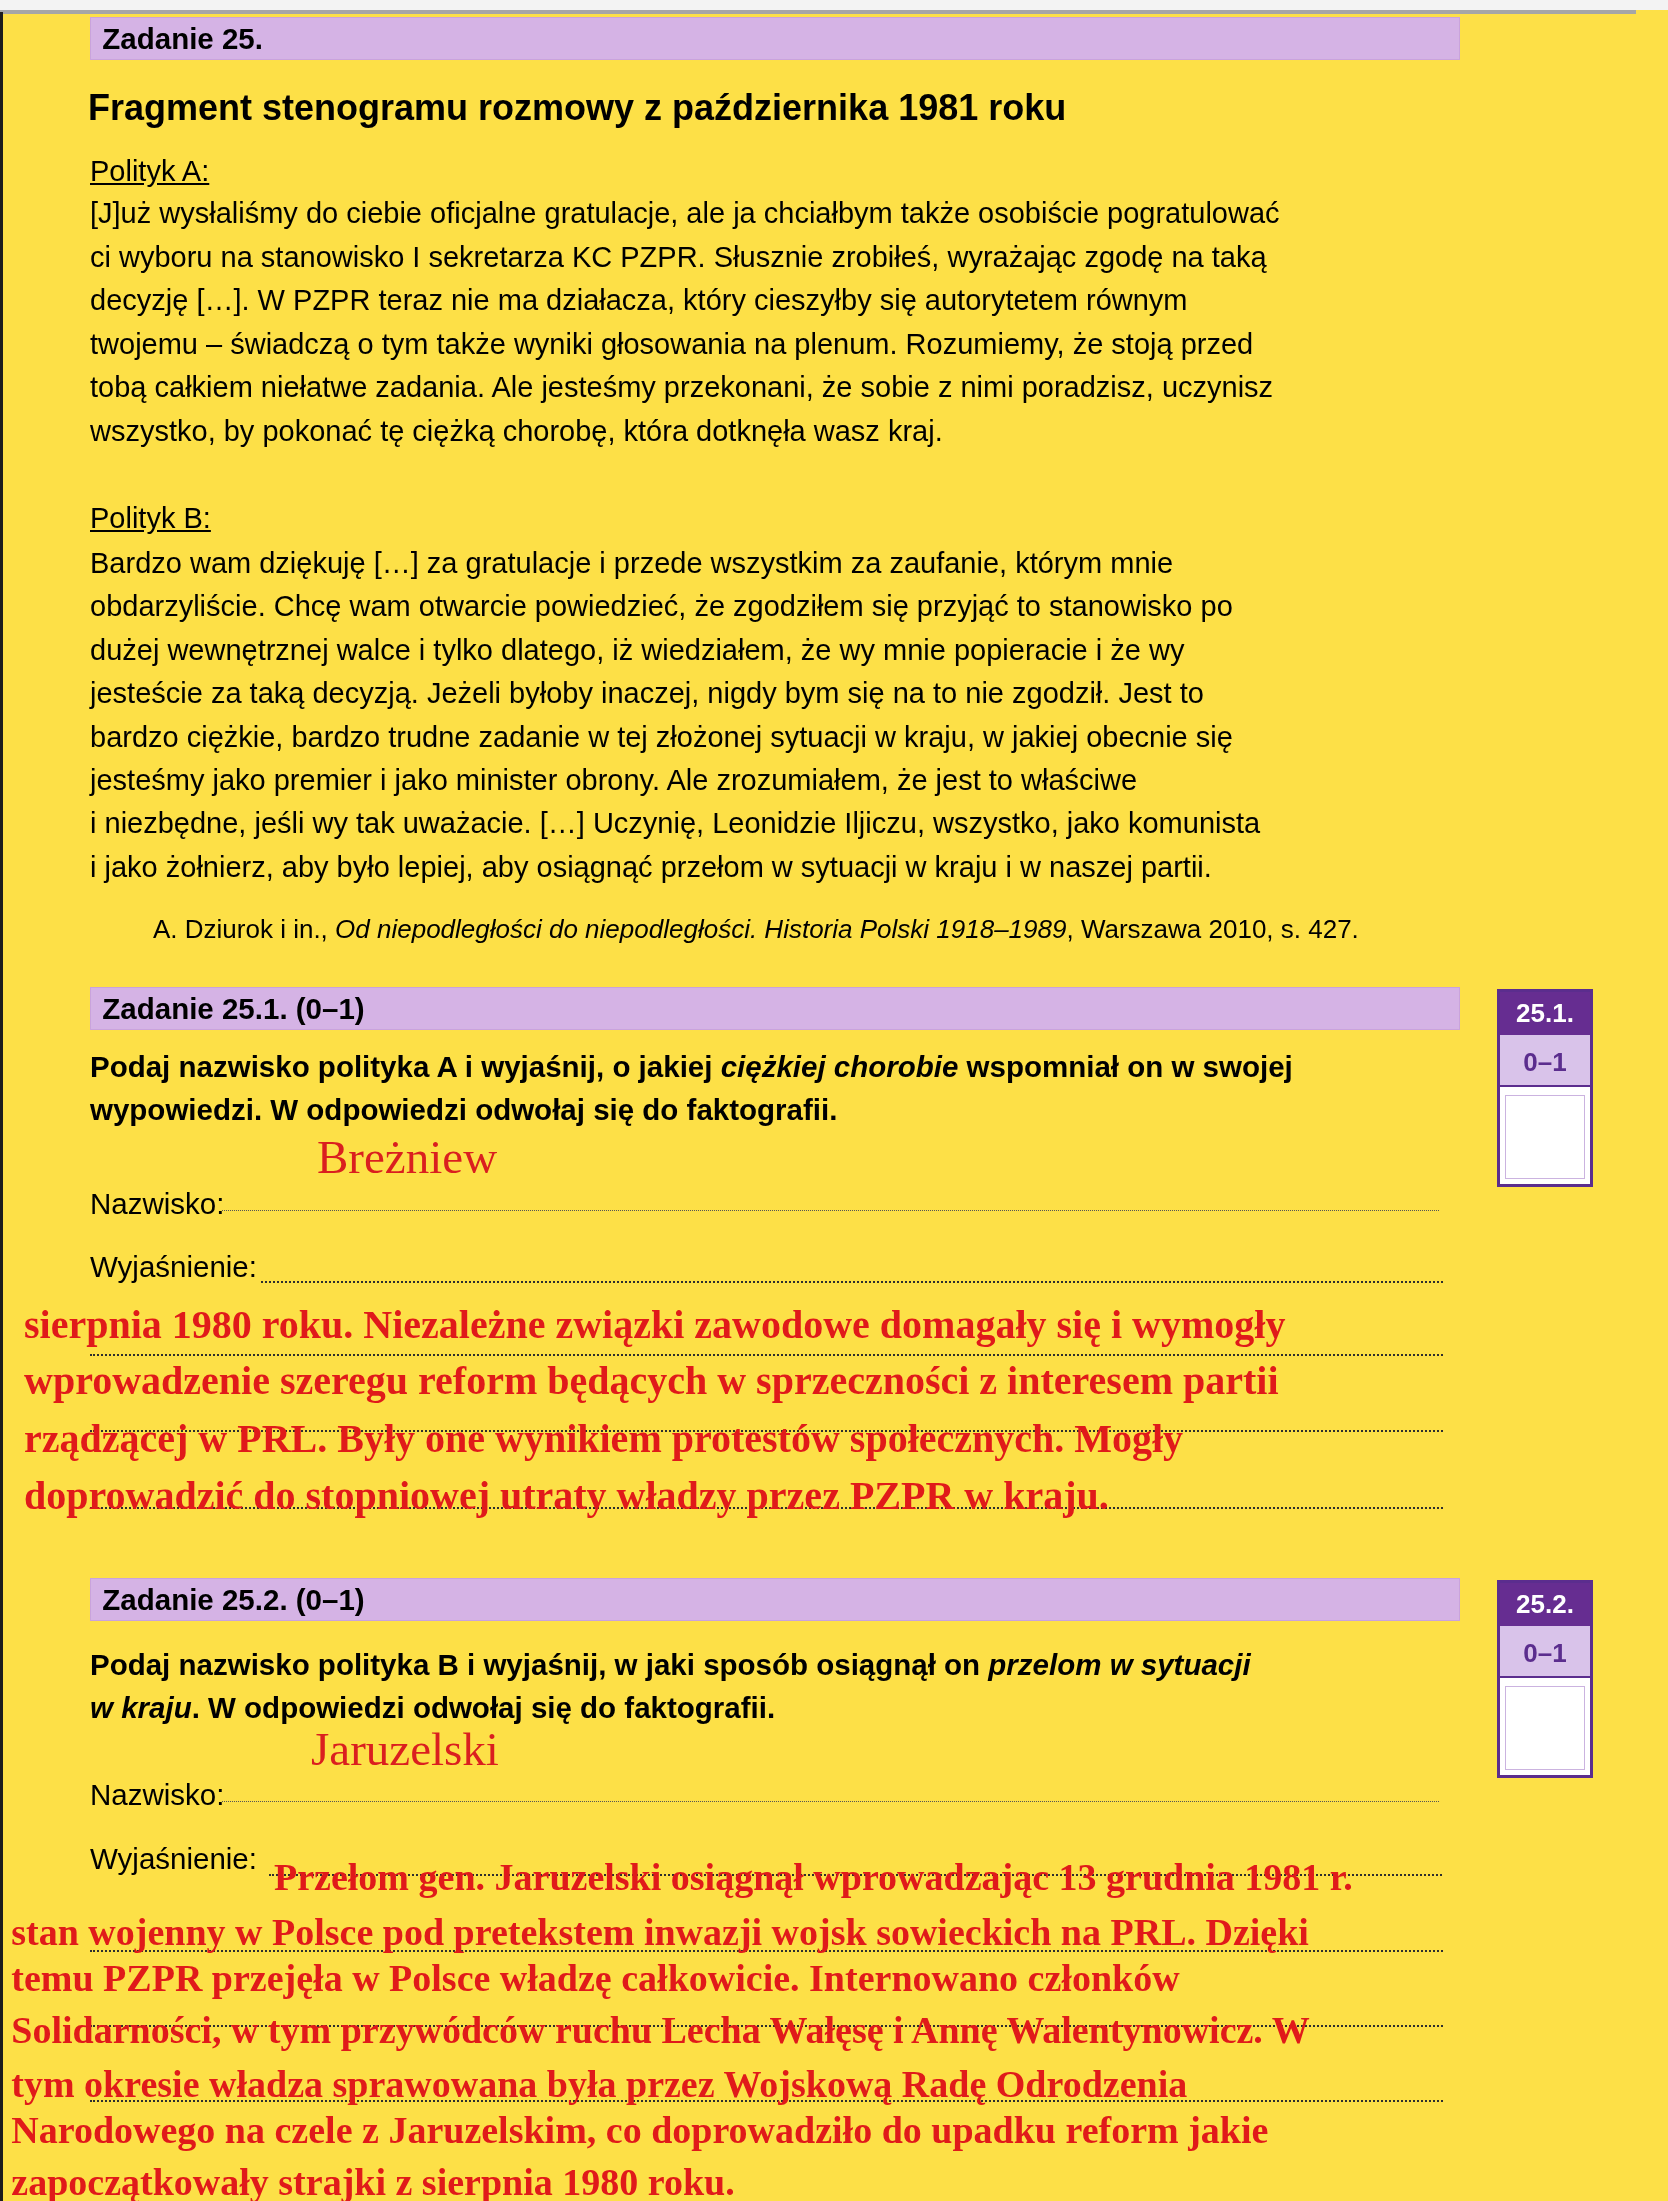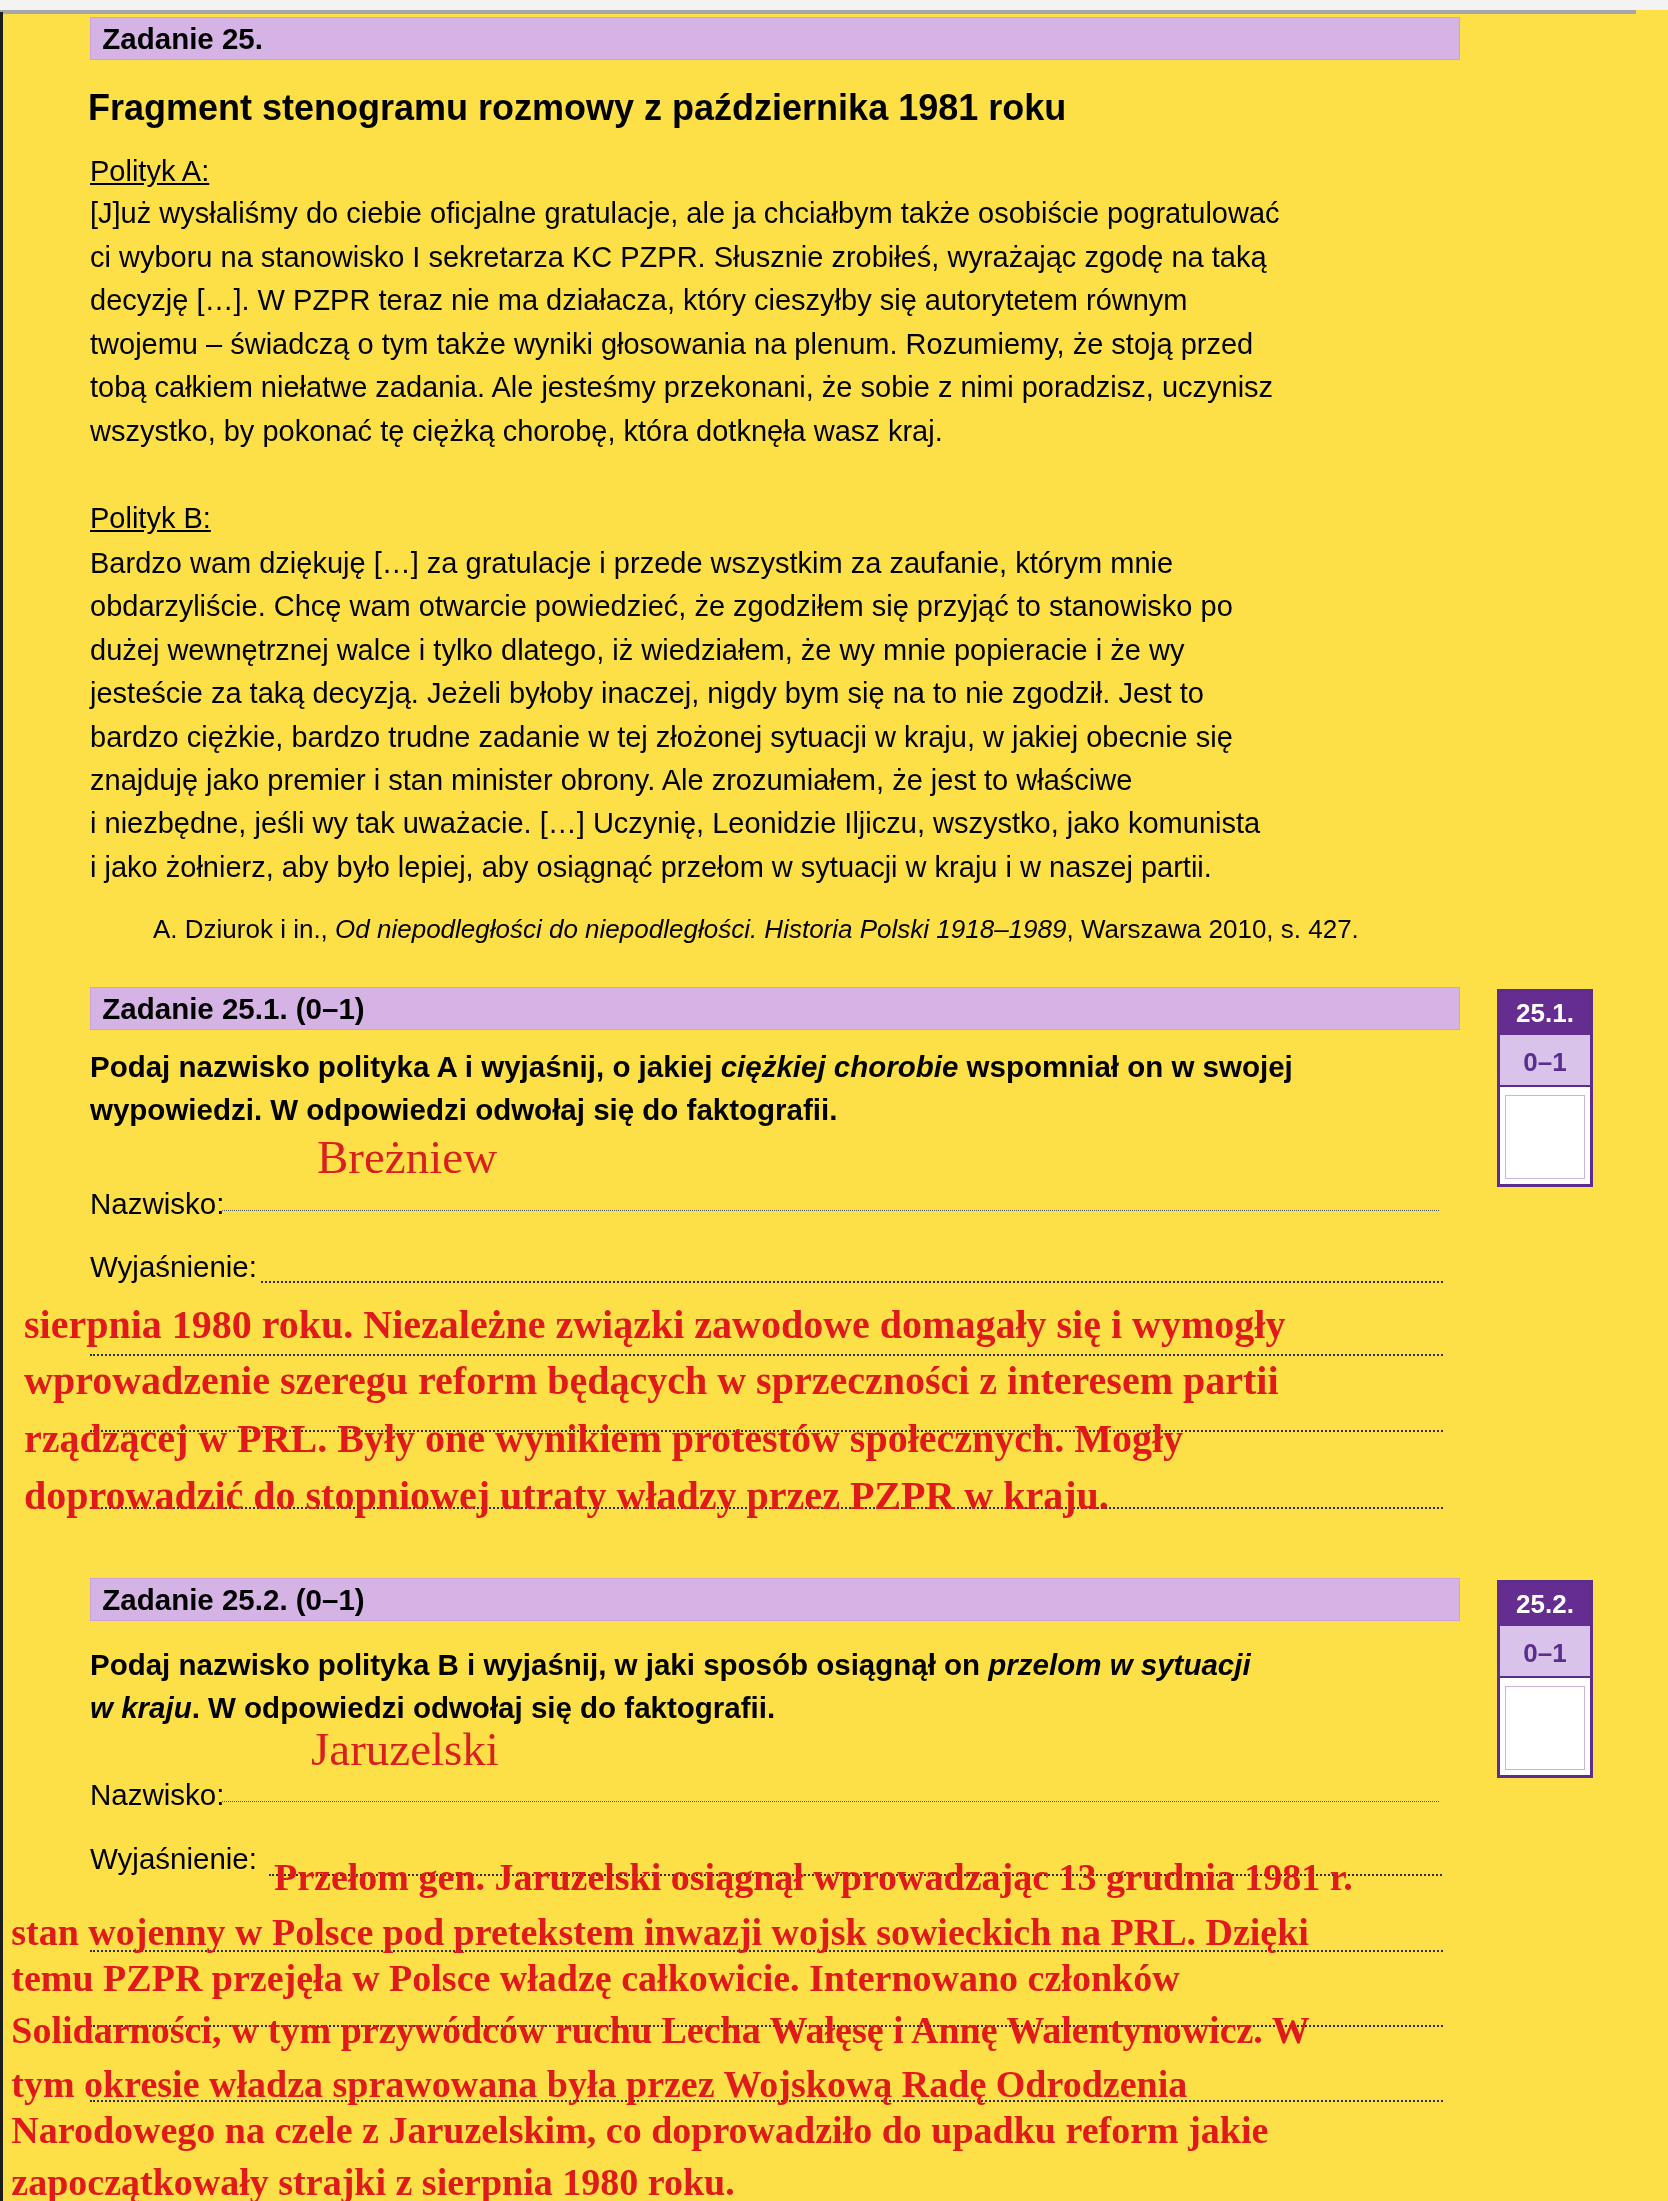--- a/index.html
+++ b/index.html
@@ -62,21 +62,21 @@
   <div class="bodyline" style="top:327px">twojemu – świadczą o tym także wyniki głosowania na plenum. Rozumiemy, że stoją przed</div>
   <div class="bodyline" style="top:370px">tobą całkiem niełatwe zadania. Ale jesteśmy przekonani, że sobie z nimi poradzisz, uczynisz</div>
   <div class="bodyline" style="top:414px">wszystko, by pokonać tę ciężką chorobę, która dotknęła wasz kraj.</div>
 
   <div class="speaker" style="top:502px">Polityk B:</div>
   <div class="bodyline" style="top:546px">Bardzo wam dziękuję […] za gratulacje i przede wszystkim za zaufanie, którym mnie</div>
   <div class="bodyline" style="top:589px">obdarzyliście. Chcę wam otwarcie powiedzieć, że zgodziłem się przyjąć to stanowisko po</div>
   <div class="bodyline" style="top:633px">dużej wewnętrznej walce i tylko dlatego, iż wiedziałem, że wy mnie popieracie i że wy</div>
   <div class="bodyline" style="top:676px">jesteście za taką decyzją. Jeżeli byłoby inaczej, nigdy bym się na to nie zgodził. Jest to</div>
   <div class="bodyline" style="top:720px">bardzo ciężkie, bardzo trudne zadanie w tej złożonej sytuacji w kraju, w jakiej obecnie się</div>
-  <div class="bodyline" style="top:763px">znajduję jako premier i stan minister obrony. Ale zrozumiałem, że jest to właściwe</div>
+  <div class="bodyline" style="top:763px">jesteśmy jako premier i jako minister obrony. Ale zrozumiałem, że jest to właściwe</div>
   <div class="bodyline" style="top:806px">i niezbędne, jeśli wy tak uważacie. […] Uczynię, Leonidzie Iljiczu, wszystko, jako komunista</div>
   <div class="bodyline" style="top:850px">i jako żołnierz, aby było lepiej, aby osiągnąć przełom w sytuacji w kraju i w naszej partii.</div>
 
   <div class="citation">
     <span>A. Dziurok i in., </span><i>Od niepodległości do niepodległości. Historia Polski 1918–1989</i><span>, Warszawa 2010, s. 427.</span>
   </div>
 
   <div class="band" style="top:987px">
     <span>Zadanie 25.1. (0–1)</span>
   </div>

